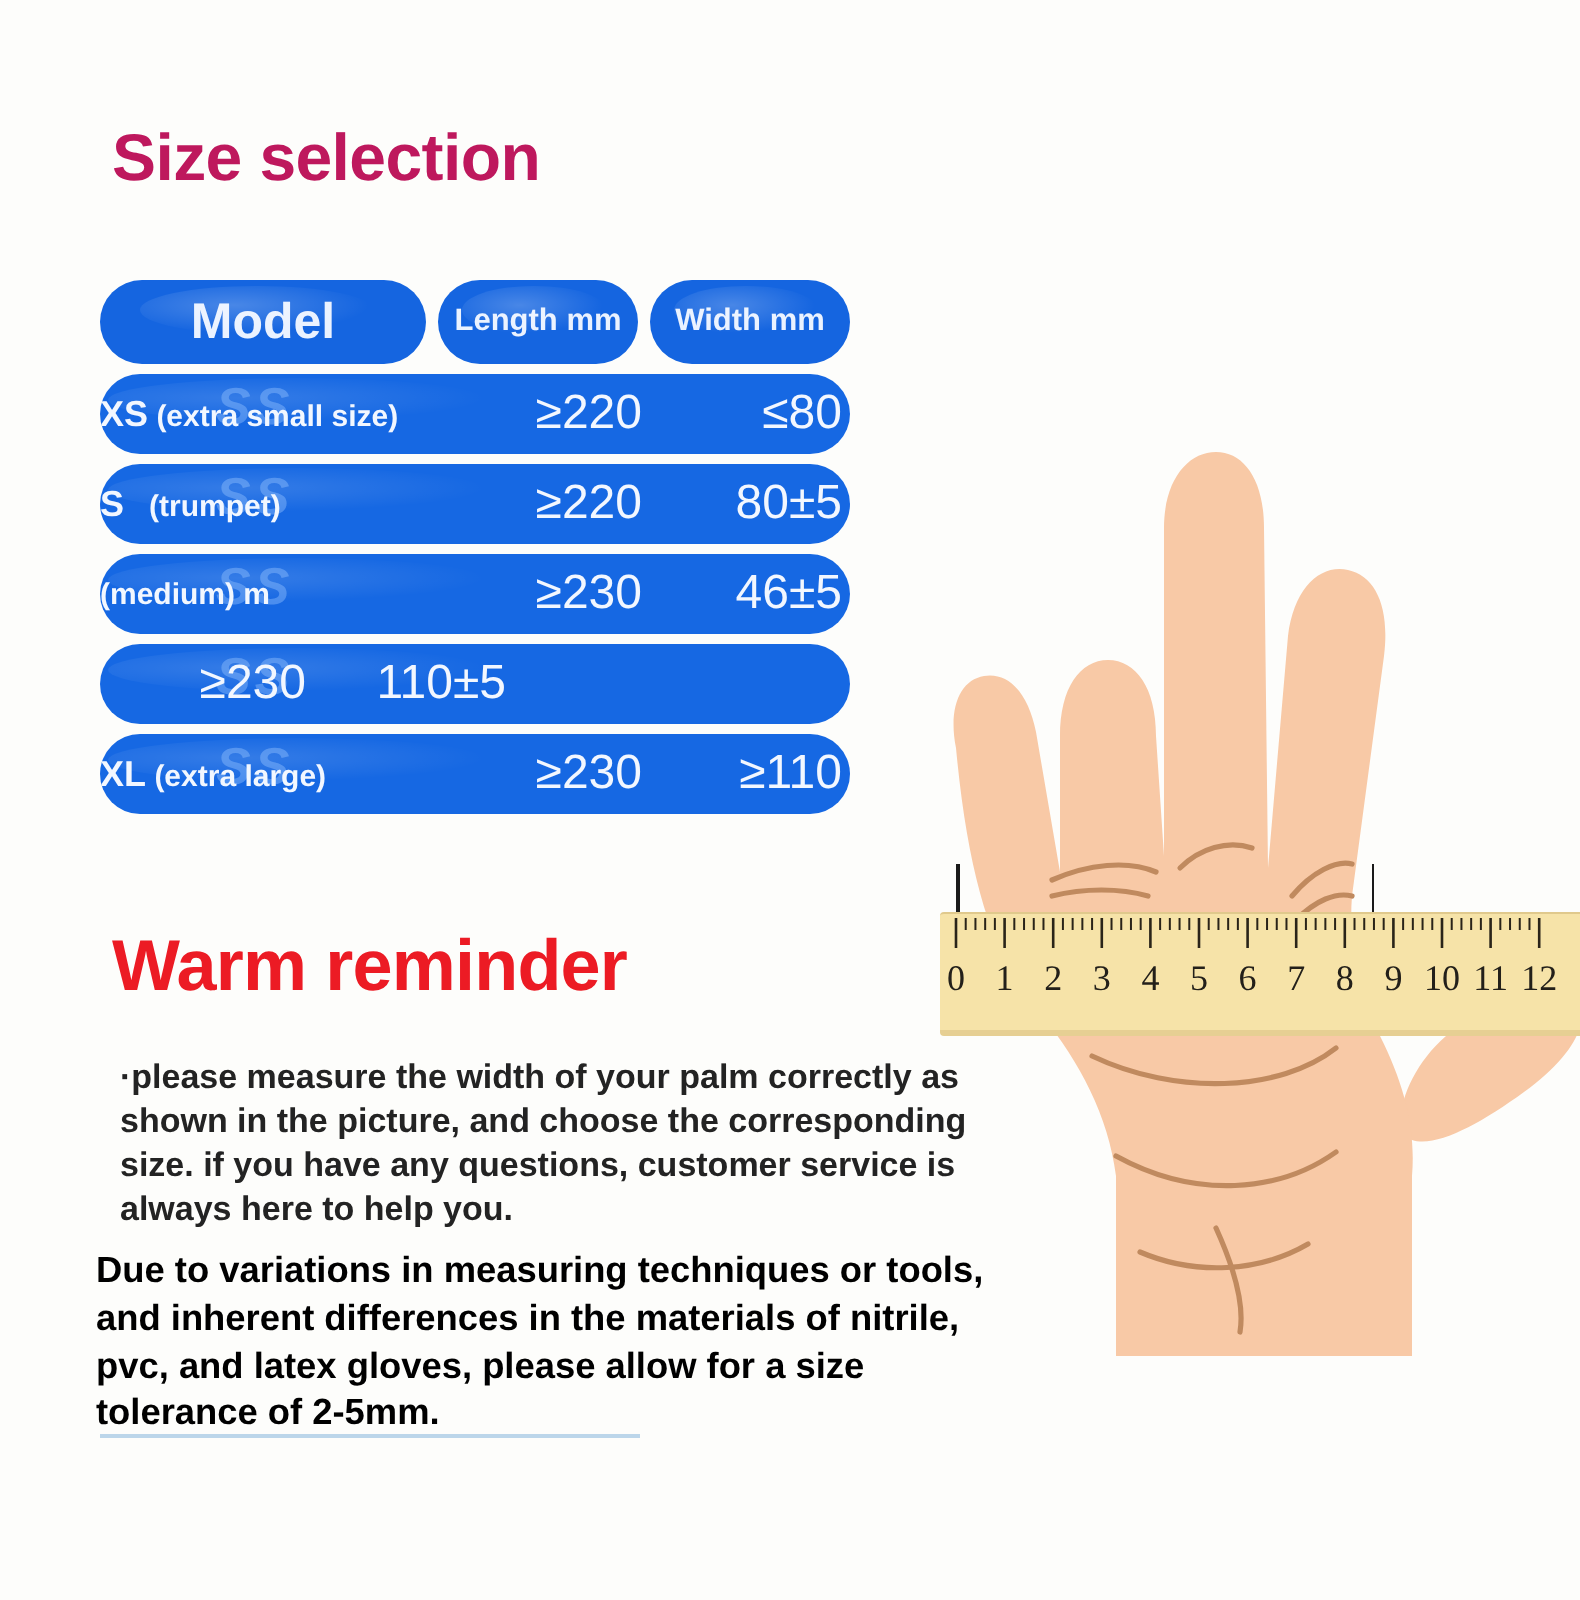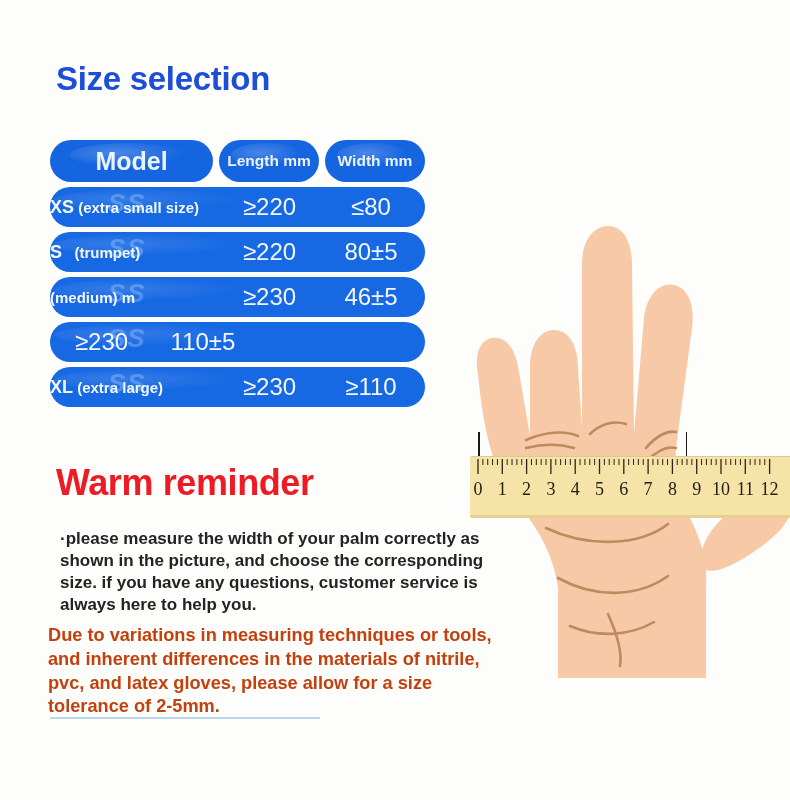--- a/index.html
+++ b/index.html
@@ -13,21 +13,21 @@
     position: relative;
   }
 
   
   #page-title {
     position: absolute;
     left: 56px;
     top: 60px;
     font-size: 33px;
     font-weight: bold;
-    color: #1d4ed8;
+    color: #be185d;
     letter-spacing: -0.3px;
   }
 
   
   #size-table {
     position: absolute;
     left: 50px;
     top: 140px;
     width: 375px;
   }
@@ -107,21 +107,21 @@
   }
   .cell-model .sz {
     font-size: 18px;
     font-weight: bold;
   }
   .cell-len, .cell-wid {
     position: relative;
     color: #f2f7ff;
     font-size: 24px;
     font-weight: normal;
-    text-align: center;
+    text-align: right;
     z-index: 2;
   }
   .cell-len { width: 103px; }
   .cell-wid { width: 100px; }
 
   
   #warm-reminder {
     position: absolute;
     left: 56px;
     top: 462px;
@@ -142,21 +142,21 @@
     line-height: 1.295;
   }
 
   #note-two {
     position: absolute;
     left: 48px;
     top: 624px;
     width: 456px;
     font-size: 18.2px;
     font-weight: bold;
-    color: #c2410c;
+    color: #000000;
     line-height: 1.305;
   }
 
   #note-rule {
     position: absolute;
     left: 50px;
     top: 717px;
     width: 270px;
     height: 2px;
     background: #bcd6ea;

